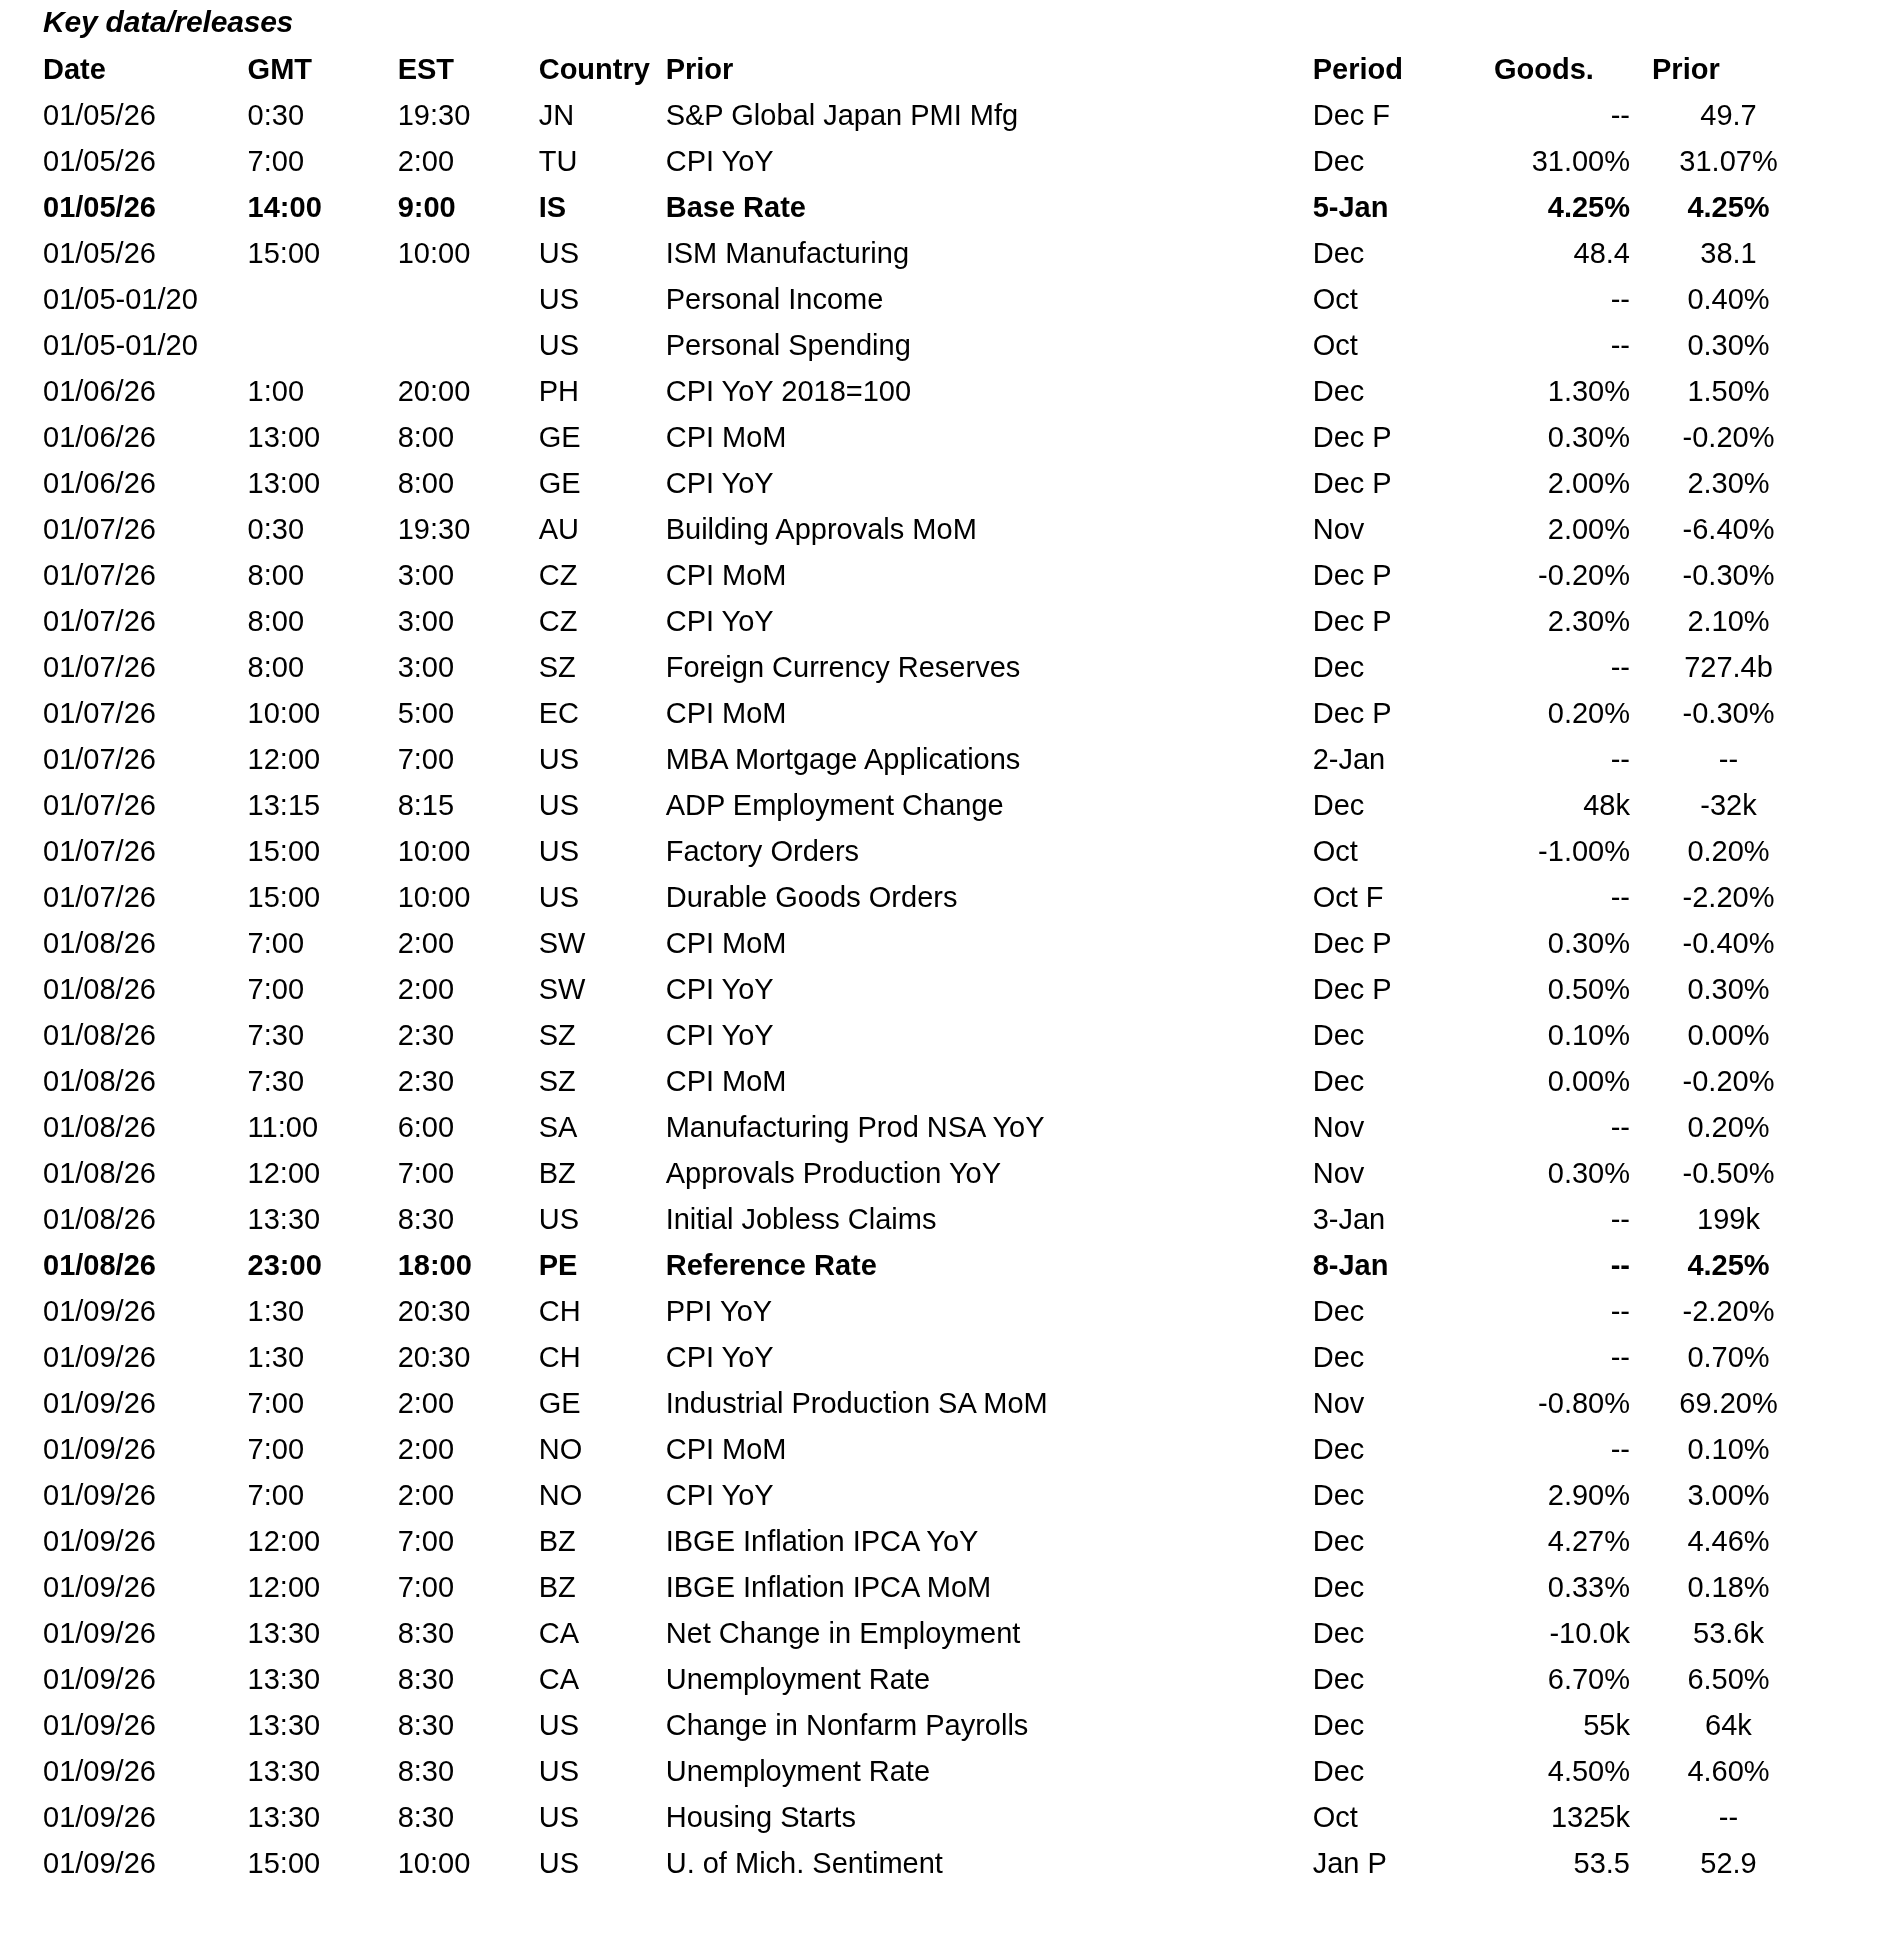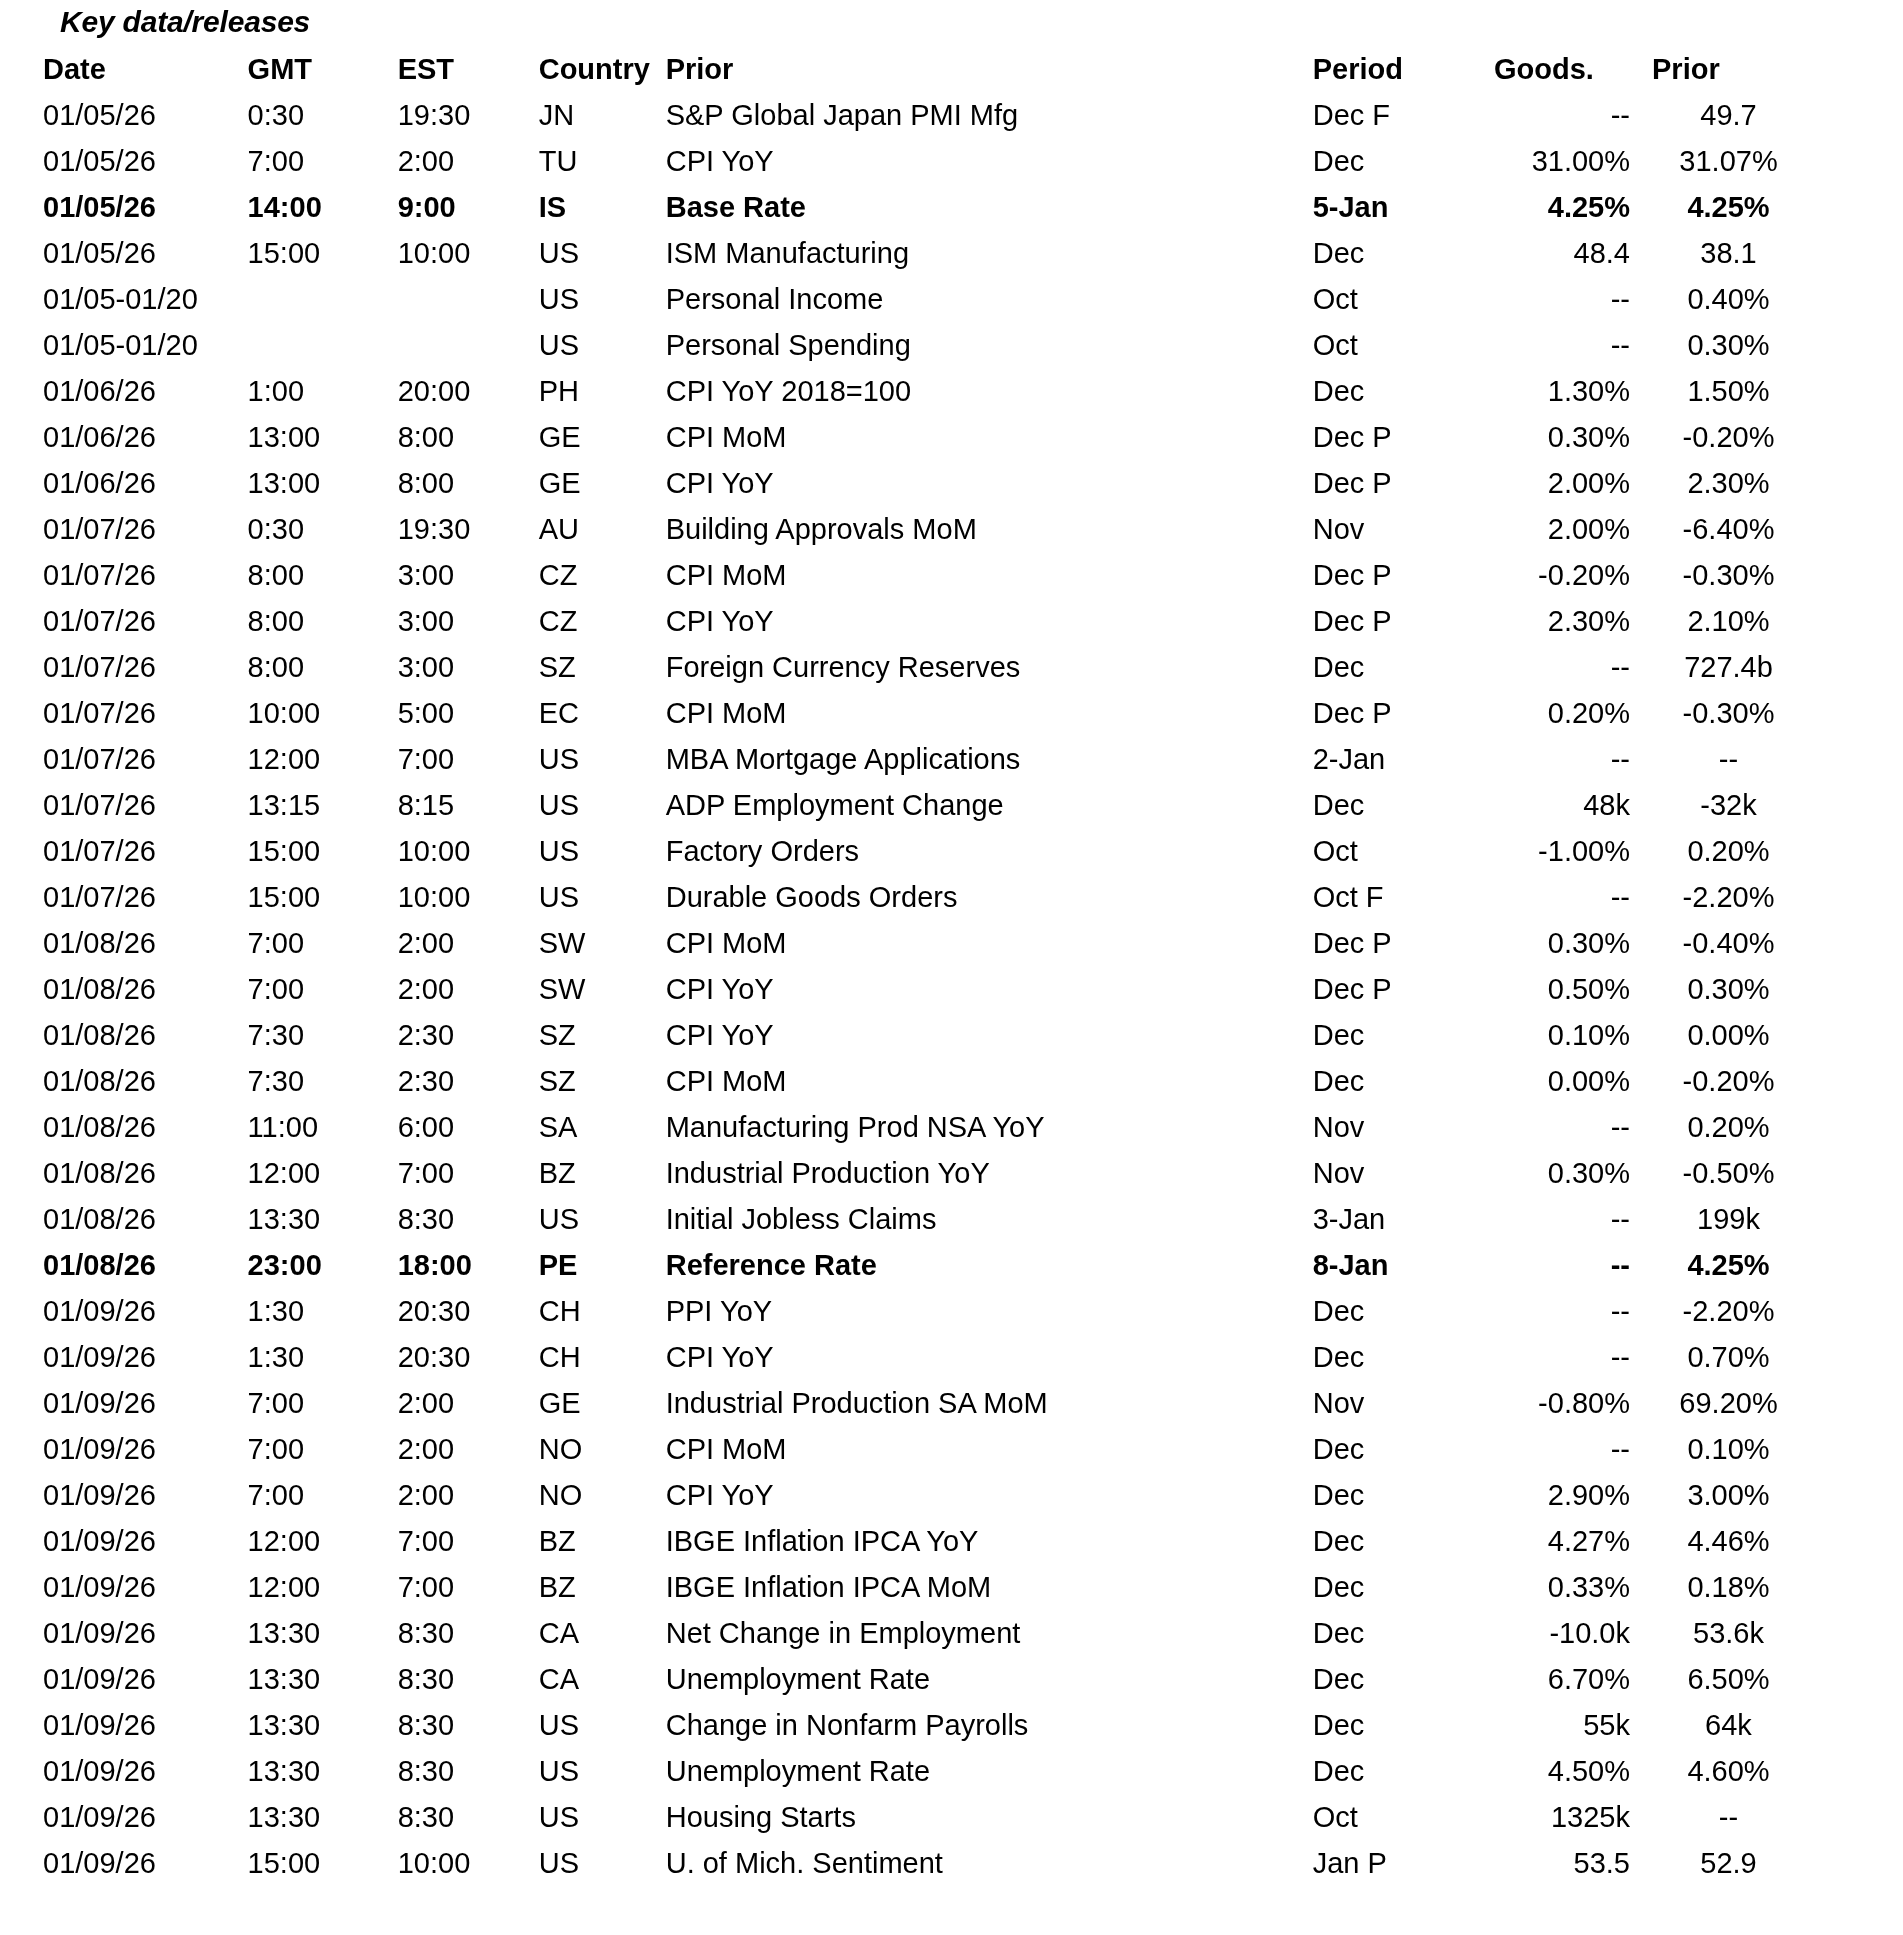--- a/index.html
+++ b/index.html
@@ -19,21 +19,21 @@
   #page {
     position: relative;
     width: 1903px;
     height: 1936px;
     background: #ffffff;
     box-sizing: border-box;
     padding: 0;
   }
   .title {
     position: absolute;
-    left: 60px;
+    left: 43px;
     top: 6.8px;
     font-size: 30px;
     font-weight: bold;
     font-style: italic;
     letter-spacing: -0.2px;
     white-space: nowrap;
     line-height: 1.0;
   }
   table.calendar {
     position: absolute;
@@ -341,21 +341,21 @@
           <td class="pad-l-evt">Manufacturing Prod NSA YoY</td>
           <td class="pad-l-per">Nov</td>
           <td class="col-cons">--</td>
           <td class="col-prior">0.20%</td>
         </tr>
         <tr>
           <td class="pad-l">01/08/26</td>
           <td class="pad-l-gmt">12:00</td>
           <td class="pad-l-est">7:00</td>
           <td class="pad-l-ctry">BZ</td>
-          <td class="pad-l-evt">Industrial Production YoY</td>
+          <td class="pad-l-evt">Approvals Production YoY</td>
           <td class="pad-l-per">Nov</td>
           <td class="col-cons">0.30%</td>
           <td class="col-prior">-0.50%</td>
         </tr>
         <tr>
           <td class="pad-l">01/08/26</td>
           <td class="pad-l-gmt">13:30</td>
           <td class="pad-l-est">8:30</td>
           <td class="pad-l-ctry">US</td>
           <td class="pad-l-evt">Initial Jobless Claims</td>

